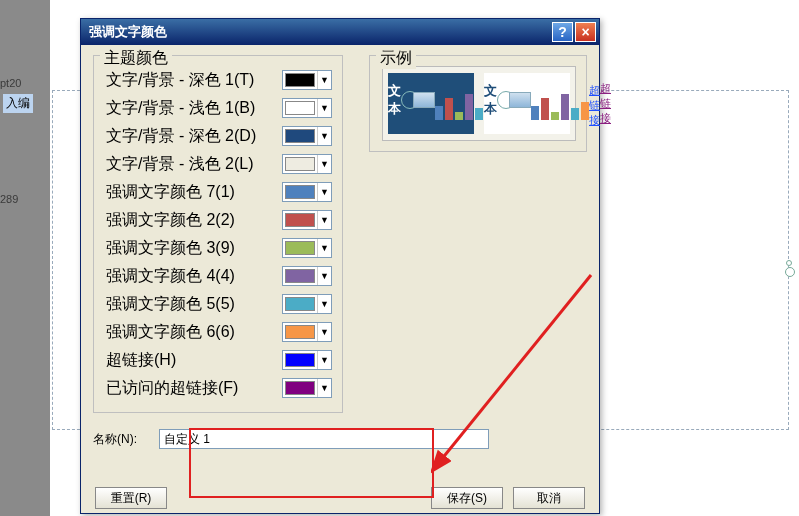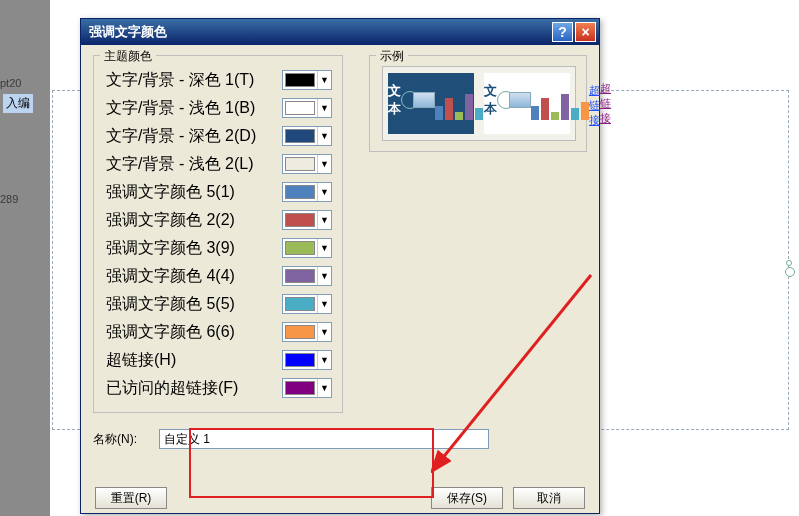--- a/index.html
+++ b/index.html
@@ -10,21 +10,21 @@
 .canvas-blue { position: absolute; left: 52px; top: 90px; right: 10px; height: 340px; border: 1px dashed #9ab; }
 .canvas-handle { position: absolute; width: 6px; height: 6px; background: #fff; border: 1px solid #7a9; border-radius: 50%; }
 .dialog { position: absolute; left: 80px; top: 18px; width: 520px; height: 496px; background: #ece9d8; border: 1px solid #0a246a; box-shadow: 2px 2px 6px rgba(0,0,0,.3); }
 .titlebar { height: 26px; background: linear-gradient(#3a6ea5,#0a246a); display: flex; align-items: center; padding: 0 3px 0 8px; color: #fff; font-weight: bold; font-size: 13px; }
 .titlebar-text { flex: 1; }
 .titlebar-btn { width: 21px; height: 20px; margin-left: 2px; border: 1px solid #fff; display: flex; align-items: center; justify-content: center; font-weight: bold; font-size: 14px; cursor: pointer; }
 .help-btn { background: linear-gradient(#6fa8e6,#2864c4); color: #fff; }
 .close-btn { background: linear-gradient(#f08050,#c83020); color: #fff; }
 .dialog-body { padding: 10px 12px; position: relative; height: calc(100% - 26px); }
 .fieldset { border: 1px solid #bfbfbf; padding: 10px 10px 10px 12px; position: relative; margin-bottom: 10px; }
-.fieldset-legend { position: absolute; top: -8px; left: 6px; background: #ece9d8; padding: 0 4px; font-size: 12px; }
+.fieldset-legend { position: absolute; top: -8px; left: 6px; background: #ece9d8; padding: 0 4px; font-size: 16px; }
 .theme-colors { width: 250px; float: left; }
 .sample { width: 218px; float: right; }
 .theme-row { display: flex; align-items: center; height: 28px; }
 .theme-label { flex: 1; font-size: 16px; color: #000; white-space: nowrap; }
 .color-dd { width: 50px; height: 20px; border: 1px solid #7f9db9; background: #fff; display: flex; align-items: center; cursor: pointer; }
 .color-swatch { width: 30px; height: 14px; margin: 0 2px; border: 1px solid #888; }
 .dd-arrow { width: 14px; height: 100%; border-left: 1px solid #ccc; display: flex; align-items: center; justify-content: center; font-size: 9px; }
 .highlight-box { position: absolute; border: 2px solid #e02020; left: 108px; top: 383px; width: 245px; height: 70px; pointer-events: none; }
 .sample-inner { display: flex; gap: 10px; padding: 6px 4px; justify-content: center; border: 1px solid #bbb; background: #f3f2ea; }
 .sample-tile { width: 86px; display: flex; flex-direction: row; align-items: center; padding: 6px 0; }
@@ -95,21 +95,21 @@
             </div>
           </div>
           <div class="theme-row">
             <span class="theme-label">文字/背景 - 浅色 2(L)</span>
             <div class="color-dd">
               <span class="color-swatch" style="background:#eeece1"></span>
               <span class="dd-arrow">▼</span>
             </div>
           </div>
           <div class="theme-row">
-            <span class="theme-label">强调文字颜色 5(1)</span>
+            <span class="theme-label">强调文字颜色 7(1)</span>
             <div class="color-dd">
               <span class="color-swatch" style="background:#4f81bd"></span>
               <span class="dd-arrow">▼</span>
             </div>
           </div>
           <div class="theme-row">
             <span class="theme-label">强调文字颜色 2(2)</span>
             <div class="color-dd">
               <span class="color-swatch" style="background:#c0504d"></span>
               <span class="dd-arrow">▼</span>

